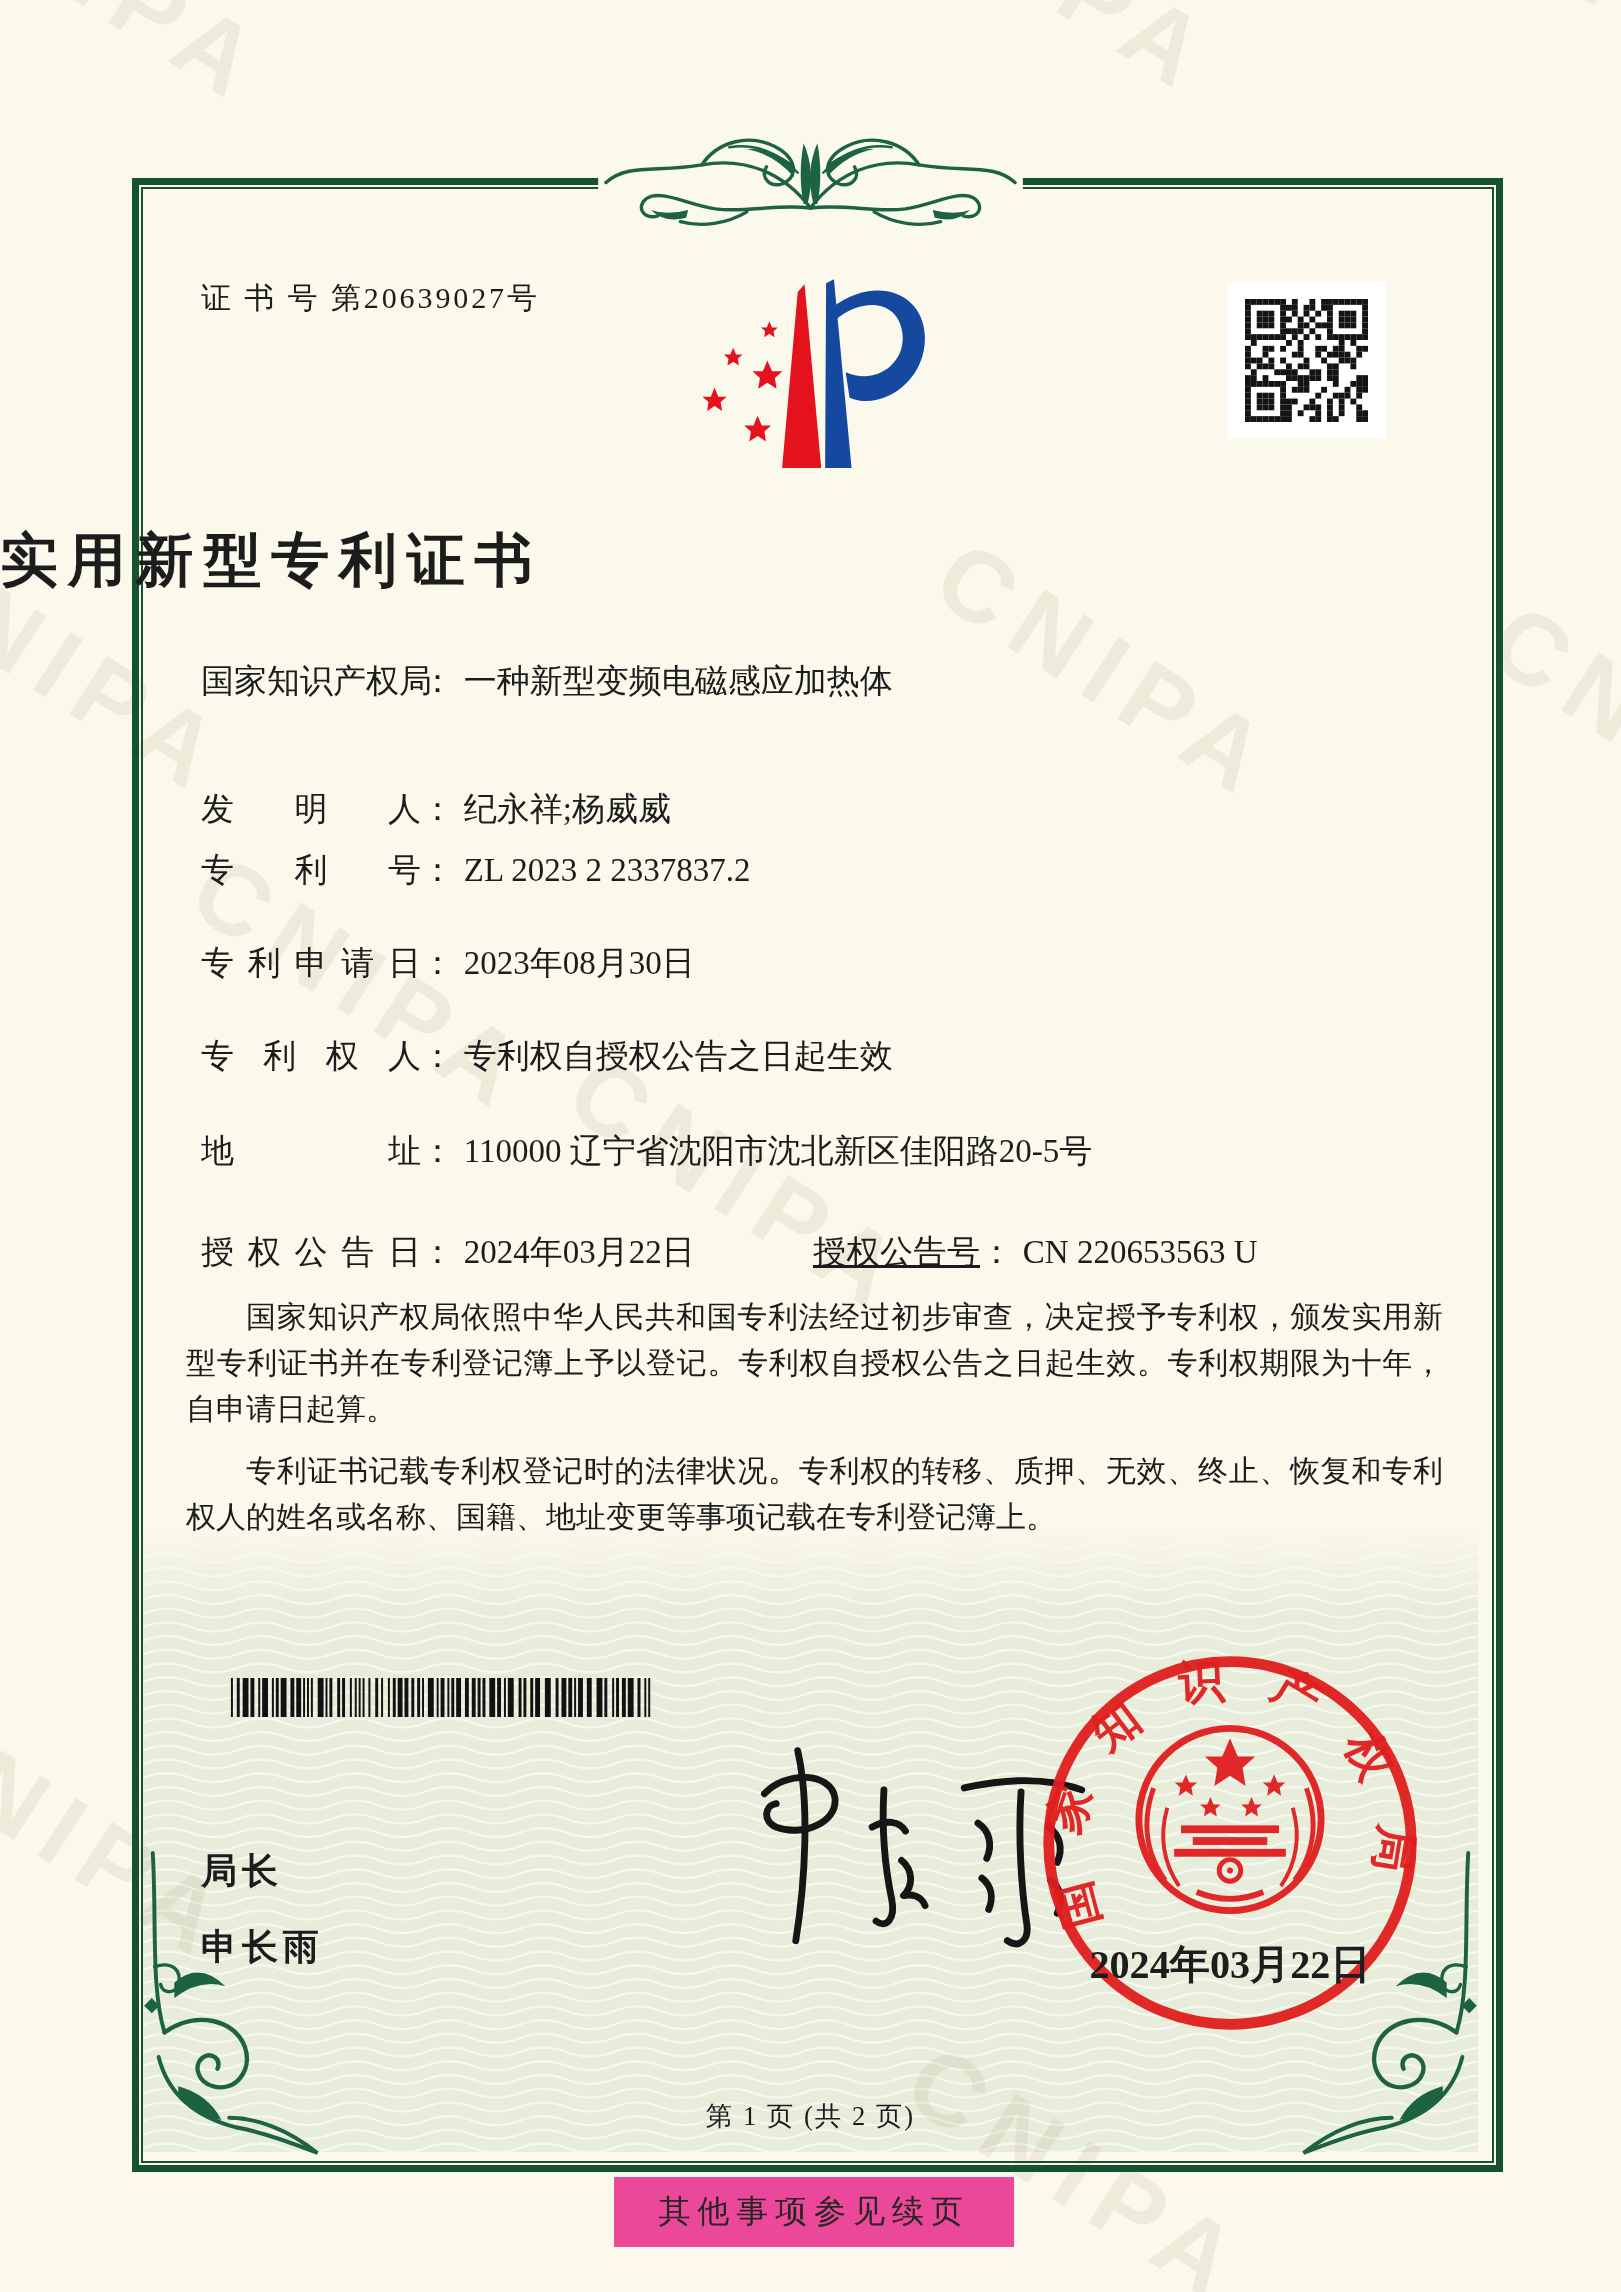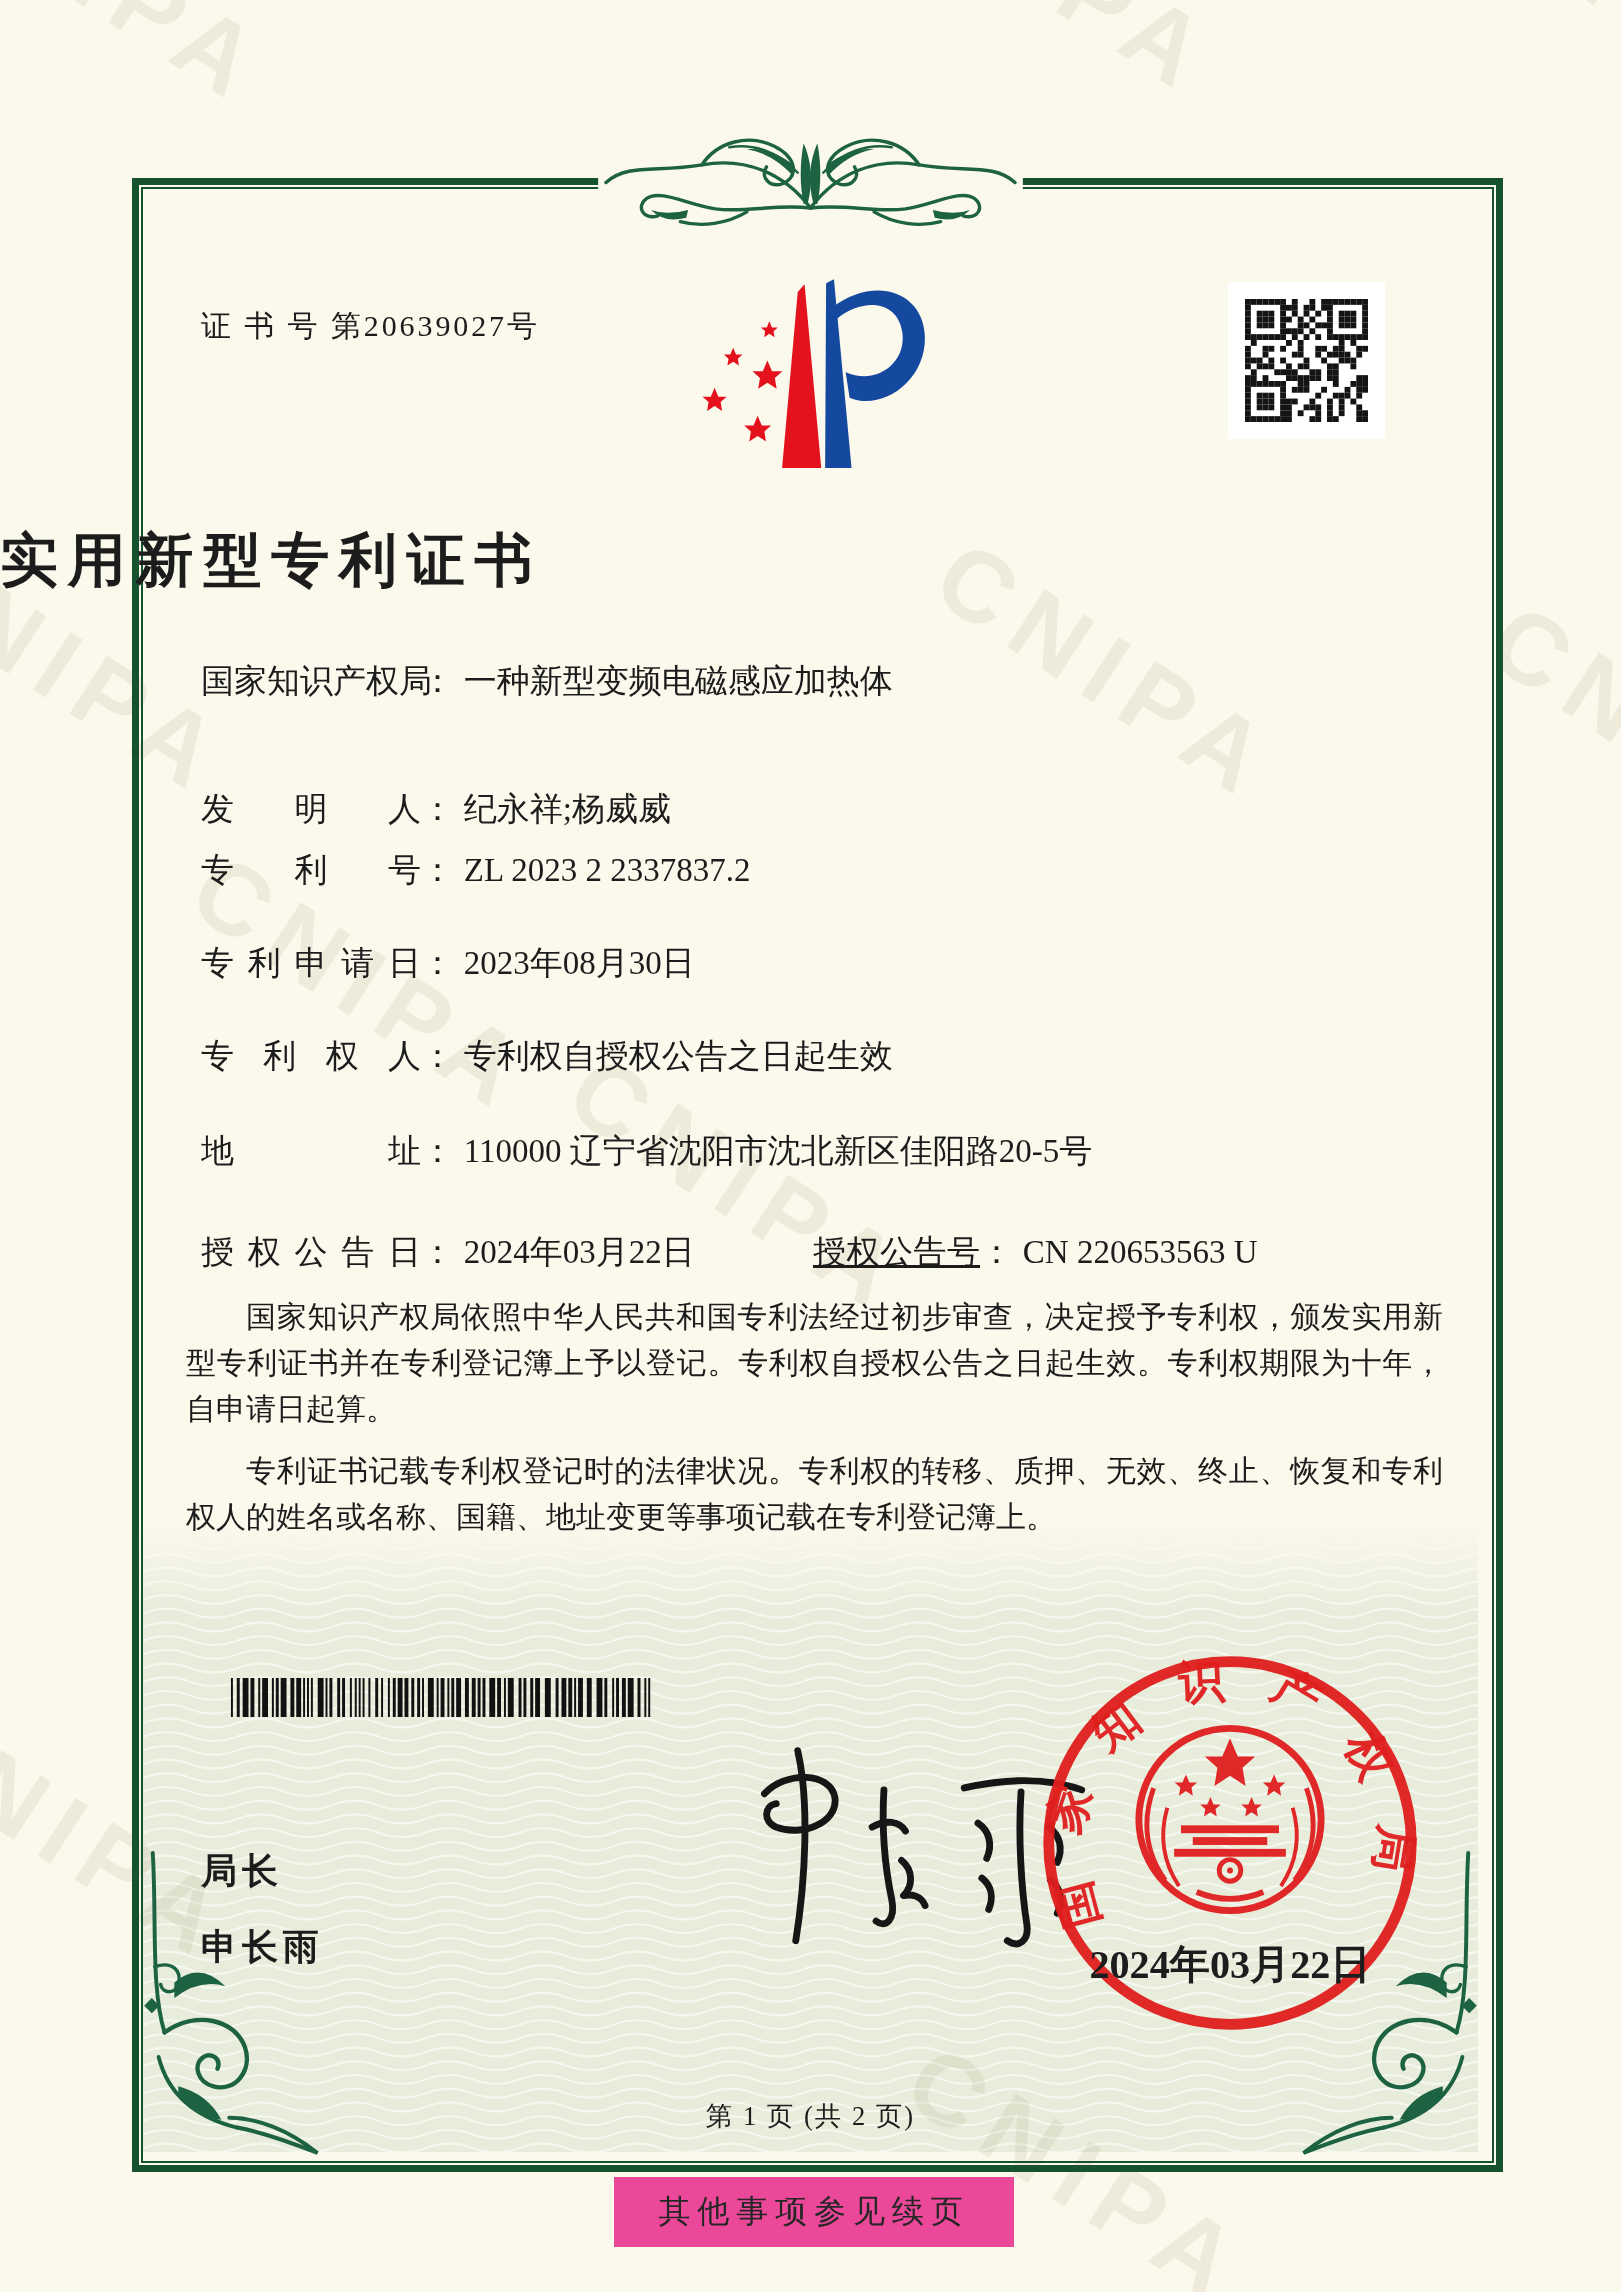--- a/index.html
+++ b/index.html
@@ -15,21 +15,21 @@
   .greenfade{position:absolute;left:0;top:0;width:100%;height:88px;
              background:linear-gradient(180deg,#fbf8ec 0%,rgba(251,248,236,0) 100%);}
   
   .frame{position:absolute;left:132px;top:178px;width:1357px;height:1980px;border:7.8px solid #16522e;}
   .frame-inner{position:absolute;inset:2px;border:2.9px solid #16522e;}
   .ornament{position:absolute;left:580px;top:114px;}
   .corner{position:absolute;width:206px;height:304px;}
   .corner.bl{left:139px;top:1851px;}
   .corner.br{left:1276px;top:1851px;transform:scaleX(-1);}
   
-  .certno{position:absolute;left:201px;top:278px;font-size:30px;letter-spacing:2.9px;margin-top:28px;}
+  .certno{position:absolute;left:201px;top:278px;font-size:30px;letter-spacing:2.9px;}
   .logo{position:absolute;left:681px;top:247px;}
   .qrbox{position:absolute;left:1228px;top:282px;width:157px;height:157px;background:#ffffff;
          display:flex;align-items:center;justify-content:center;}
   .title{position:absolute;left:0;top:522px;width:100%;font-size:58px;font-weight:bold;
          letter-spacing:9.8px;}
   
   .row{position:absolute;left:201px;font-size:33px;white-space:nowrap;}
   .lbl{display:inline-block;width:220px;text-align:justify;text-align-last:justify;}
   .lbl2{display:inline-block;width:167px;text-align:justify;text-align-last:justify;text-decoration:underline;}
   .colon{margin-right:9.8px;}

